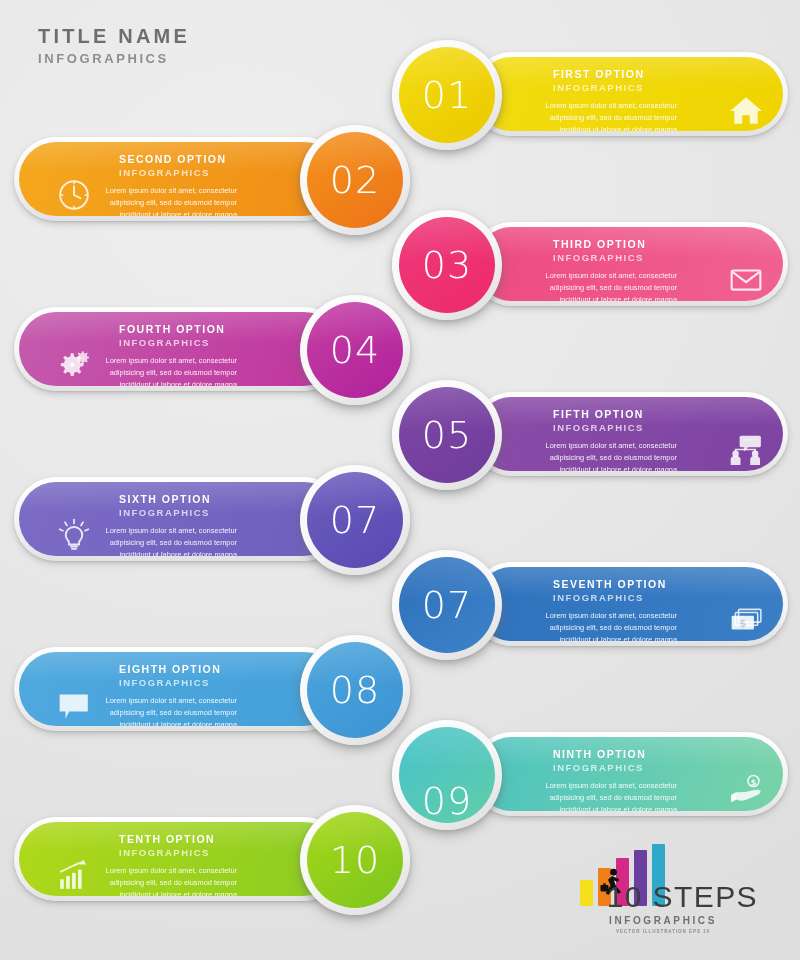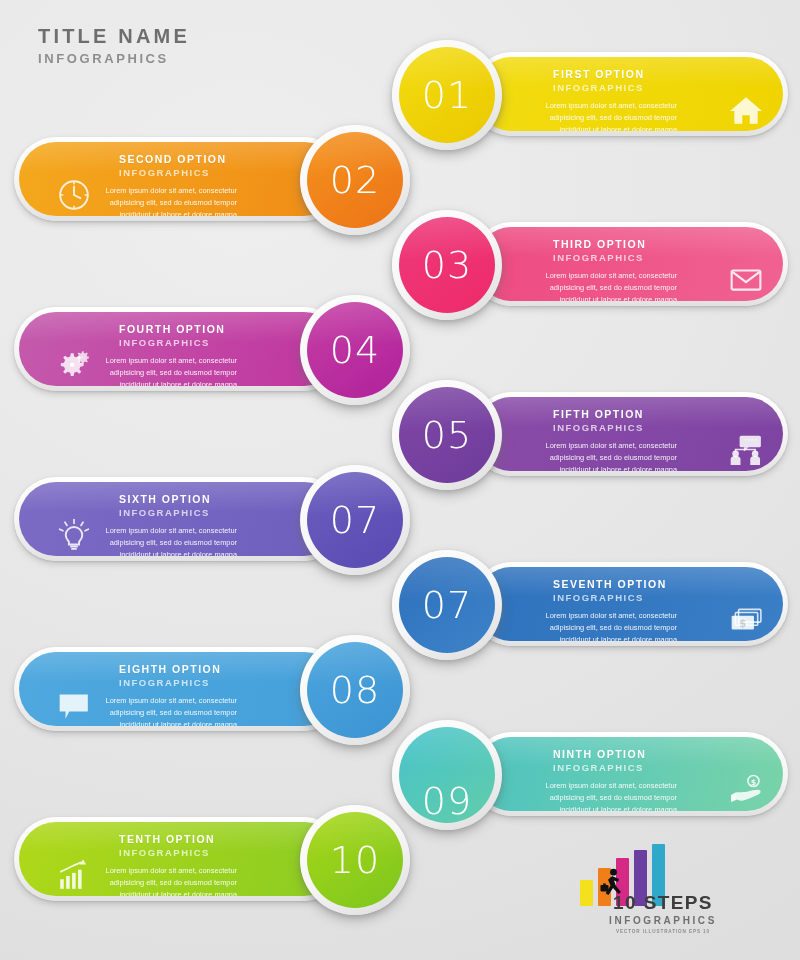--- a/index.html
+++ b/index.html
@@ -196,25 +196,26 @@
   }
   .logo-runner svg { width: 100%; height: 100%; }
   .logo-text {
     position: absolute;
     left: 8px;
     bottom: 20px;
     width: 190px;
     text-align: center;
   }
   .logo-main {
-    font-size: 19px;
-    font-weight: bold;
+    font-size: 30px;
+    font-weight: normal;
     letter-spacing: 1.4px;
     color: #3d3d3d;
     line-height: 1;
+    text-align: right;
   }
   .logo-sub {
     font-size: 10px;
     font-weight: bold;
     letter-spacing: 2.6px;
     color: #6f6f6f;
     margin-top: 3px;
   }
   .logo-tag {
     font-size: 4.6px;

